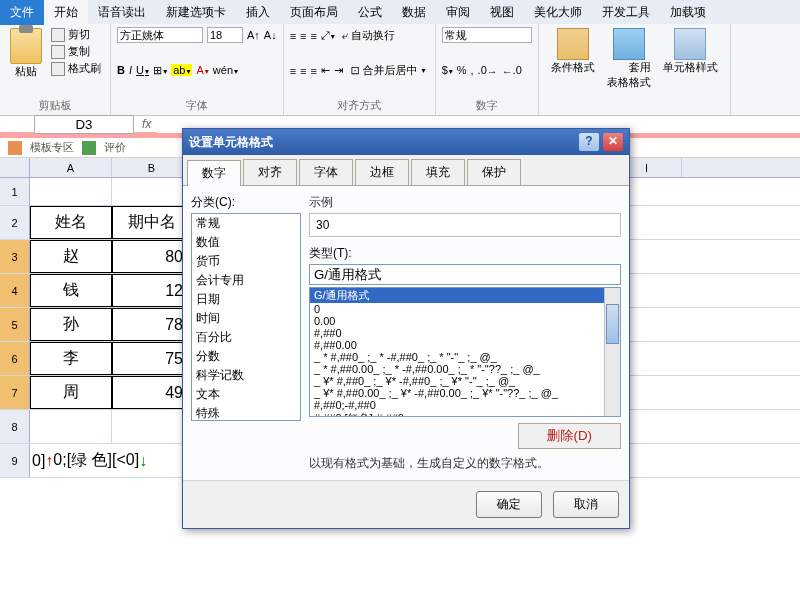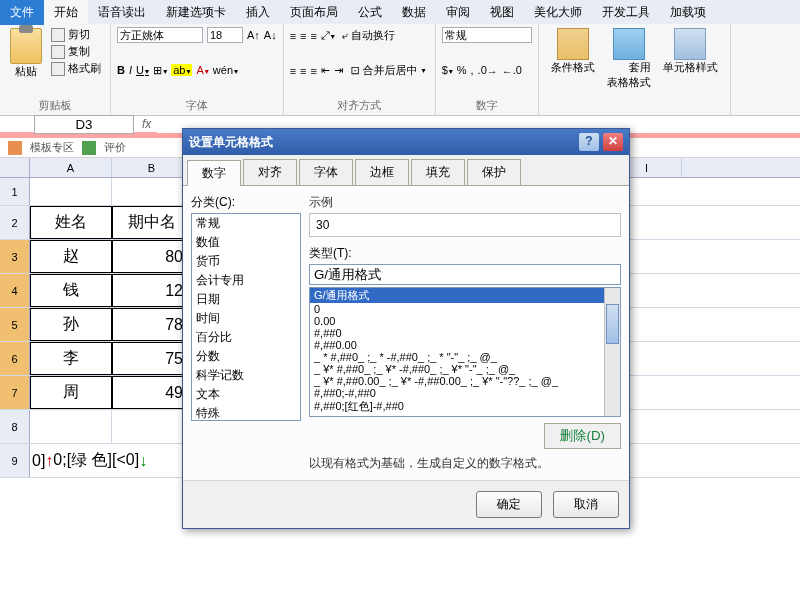--- a/index.html
+++ b/index.html
@@ -87,21 +87,21 @@
 .type-input { width: 100%; border: 1px solid #7f9db9; padding: 2px 4px; margin: 2px 0; }
 .type-list { border: 1px solid #7f9db9; background: #fff; height: 130px; overflow: auto; position: relative; }
 .type-item { padding: 0 4px; font-size: 11px; white-space: nowrap; cursor: pointer; }
 .type-item.sel { background: #316ac5; color: #fff; }
 .type-scroll { position: absolute; right: 0; top: 0; bottom: 0; width: 16px; background: #e8e8e8; border-left: 1px solid #c0c0c0; }
 .type-scroll-thumb { background: linear-gradient(#d0e0f0, #a0c0e8); border: 1px solid #7090c0; height: 40px; margin: 16px 1px 0 1px; }
 
 .watermark { position: absolute; left: 300px; top: 280px; font-size: 24px; color: #ddd; font-weight: bold; pointer-events: none; }
 
 .del-btn-row { text-align: right; margin-top: 6px; }
-.del-btn { padding: 3px 15px; border: 1px solid #aca899; background: #f0f0f0; color: #15803d; cursor: pointer; }
+.del-btn { padding: 3px 28px; border: 1px solid #aca899; background: #f0f0f0; color: #b91c1c; cursor: pointer; }
 .hint-text { margin-top: 6px; color: #333; }
 
 .dlg-footer { padding: 10px; text-align: right; background: #f0f0f0; border-top: 1px solid #d5d5d5; }
 .dlg-btn { padding: 4px 20px; margin-left: 8px; border: 1px solid #7a7a7a; background: linear-gradient(#fdfdfd, #e8e8e8); border-radius: 3px; cursor: pointer; font-size: 12px; }
 </style>
 </head>
 <body>
 
 <div class="ribbon-tabs" id="ribbon-tabs">
     <div class="ribbon-tab file">文件</div>
@@ -338,20 +338,21 @@
       <div class="sample-box">30</div>
       <div>类型(T):</div>
       <input class="type-input" value="G/通用格式" style="">
       <div class="type-list" id="type-list">
         <div class="type-item sel">G/通用格式</div>
           <div class="type-item">0</div>
           <div class="type-item">0.00</div>
           <div class="type-item">#,##0</div>
           <div class="type-item">#,##0.00</div>
           <div class="type-item">_ * #,##0_ ;_ * -#,##0_ ;_ * "-"_ ;_ @_ </div>
+          <div class="type-item">_ * #,##0.00_ ;_ * -#,##0.00_ ;_ * "-"??_ ;_ @_ </div>
           <div class="type-item">_ ¥* #,##0_ ;_ ¥* -#,##0_ ;_ ¥* "-"_ ;_ @_ </div>
           <div class="type-item">_ ¥* #,##0.00_ ;_ ¥* -#,##0.00_ ;_ ¥* "-"??_ ;_ @_ </div>
           <div class="type-item">#,##0;-#,##0</div>
           <div class="type-item">#,##0;[红色]-#,##0</div>
           <div class="type-scroll">
             <div class="type-scroll-thumb"></div>
           </div>
       </div>
       <div class="del-btn-row"><button class="del-btn">删除(D)</button></div>
       <div class="hint-text">以现有格式为基础，生成自定义的数字格式。</div>

